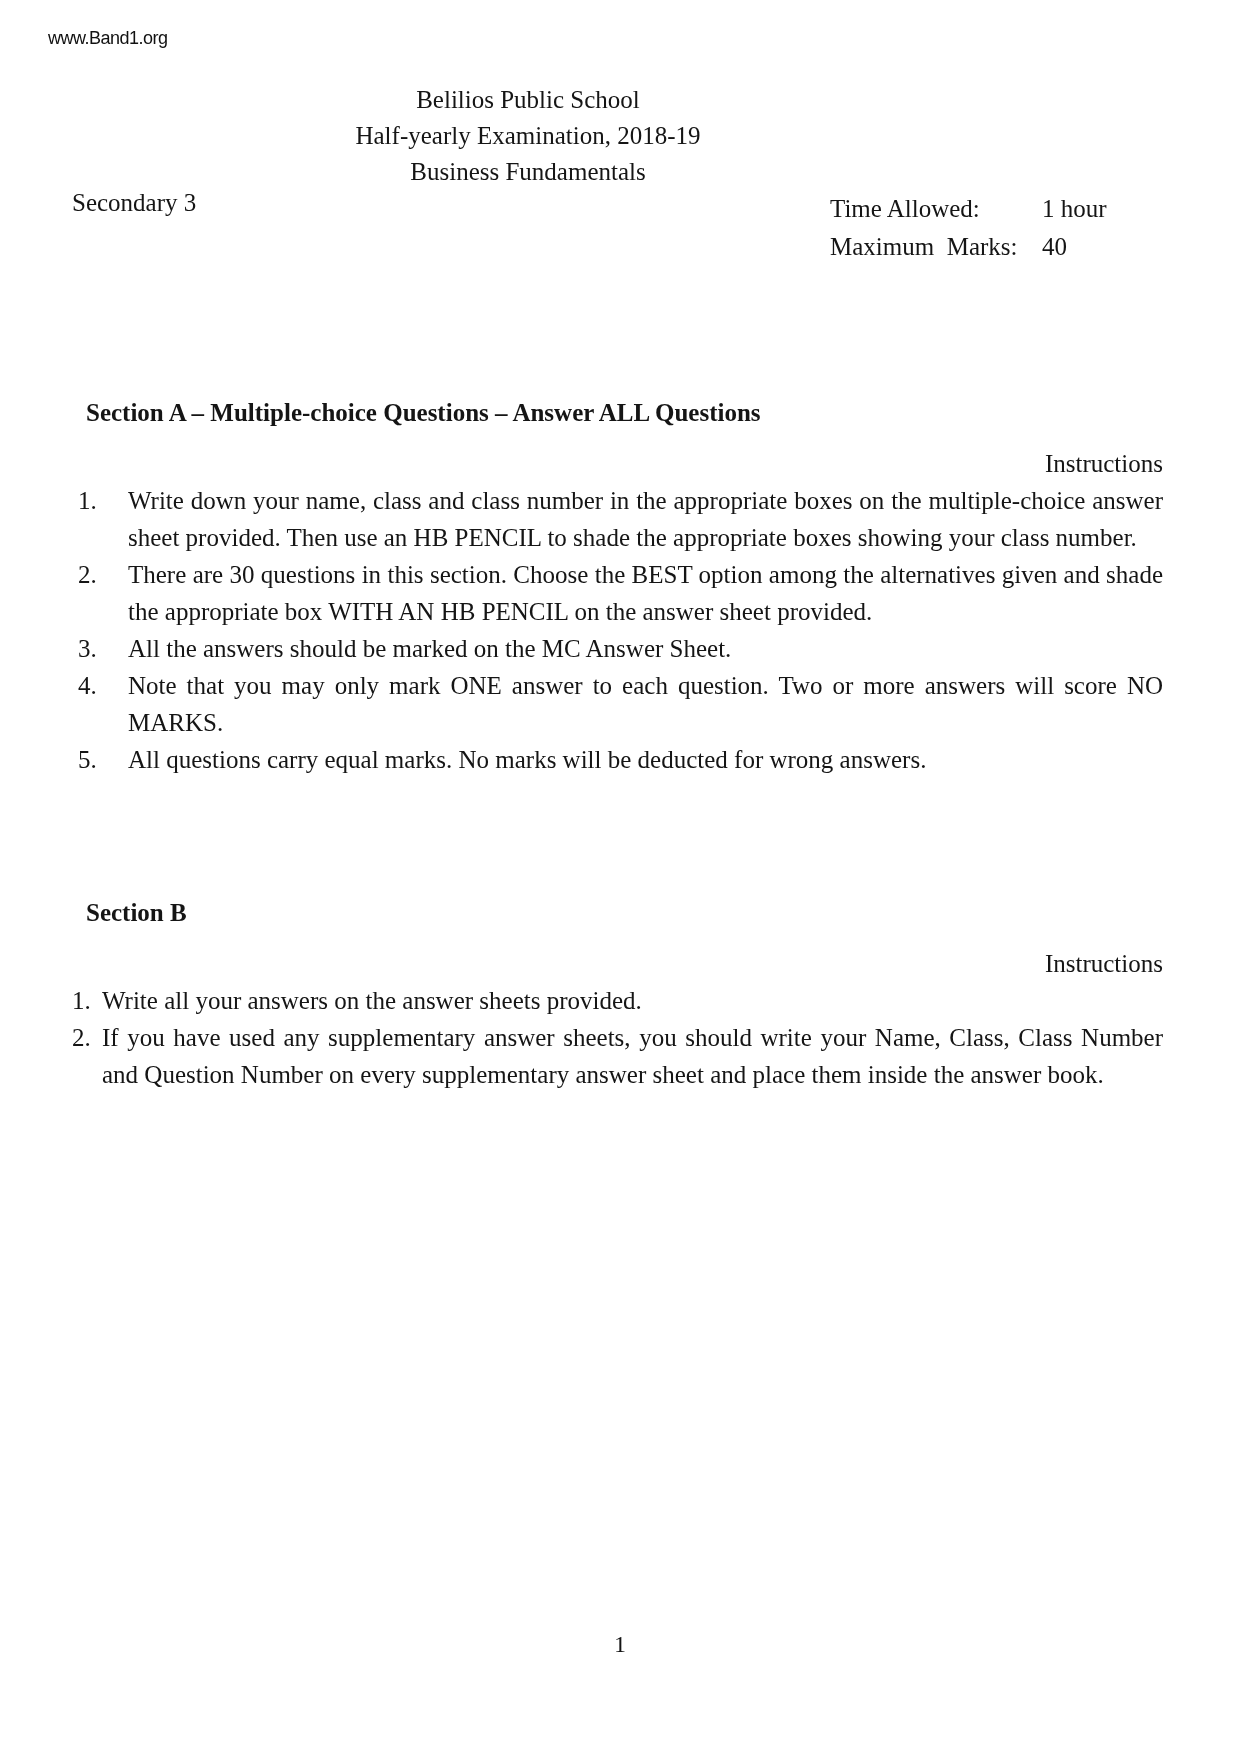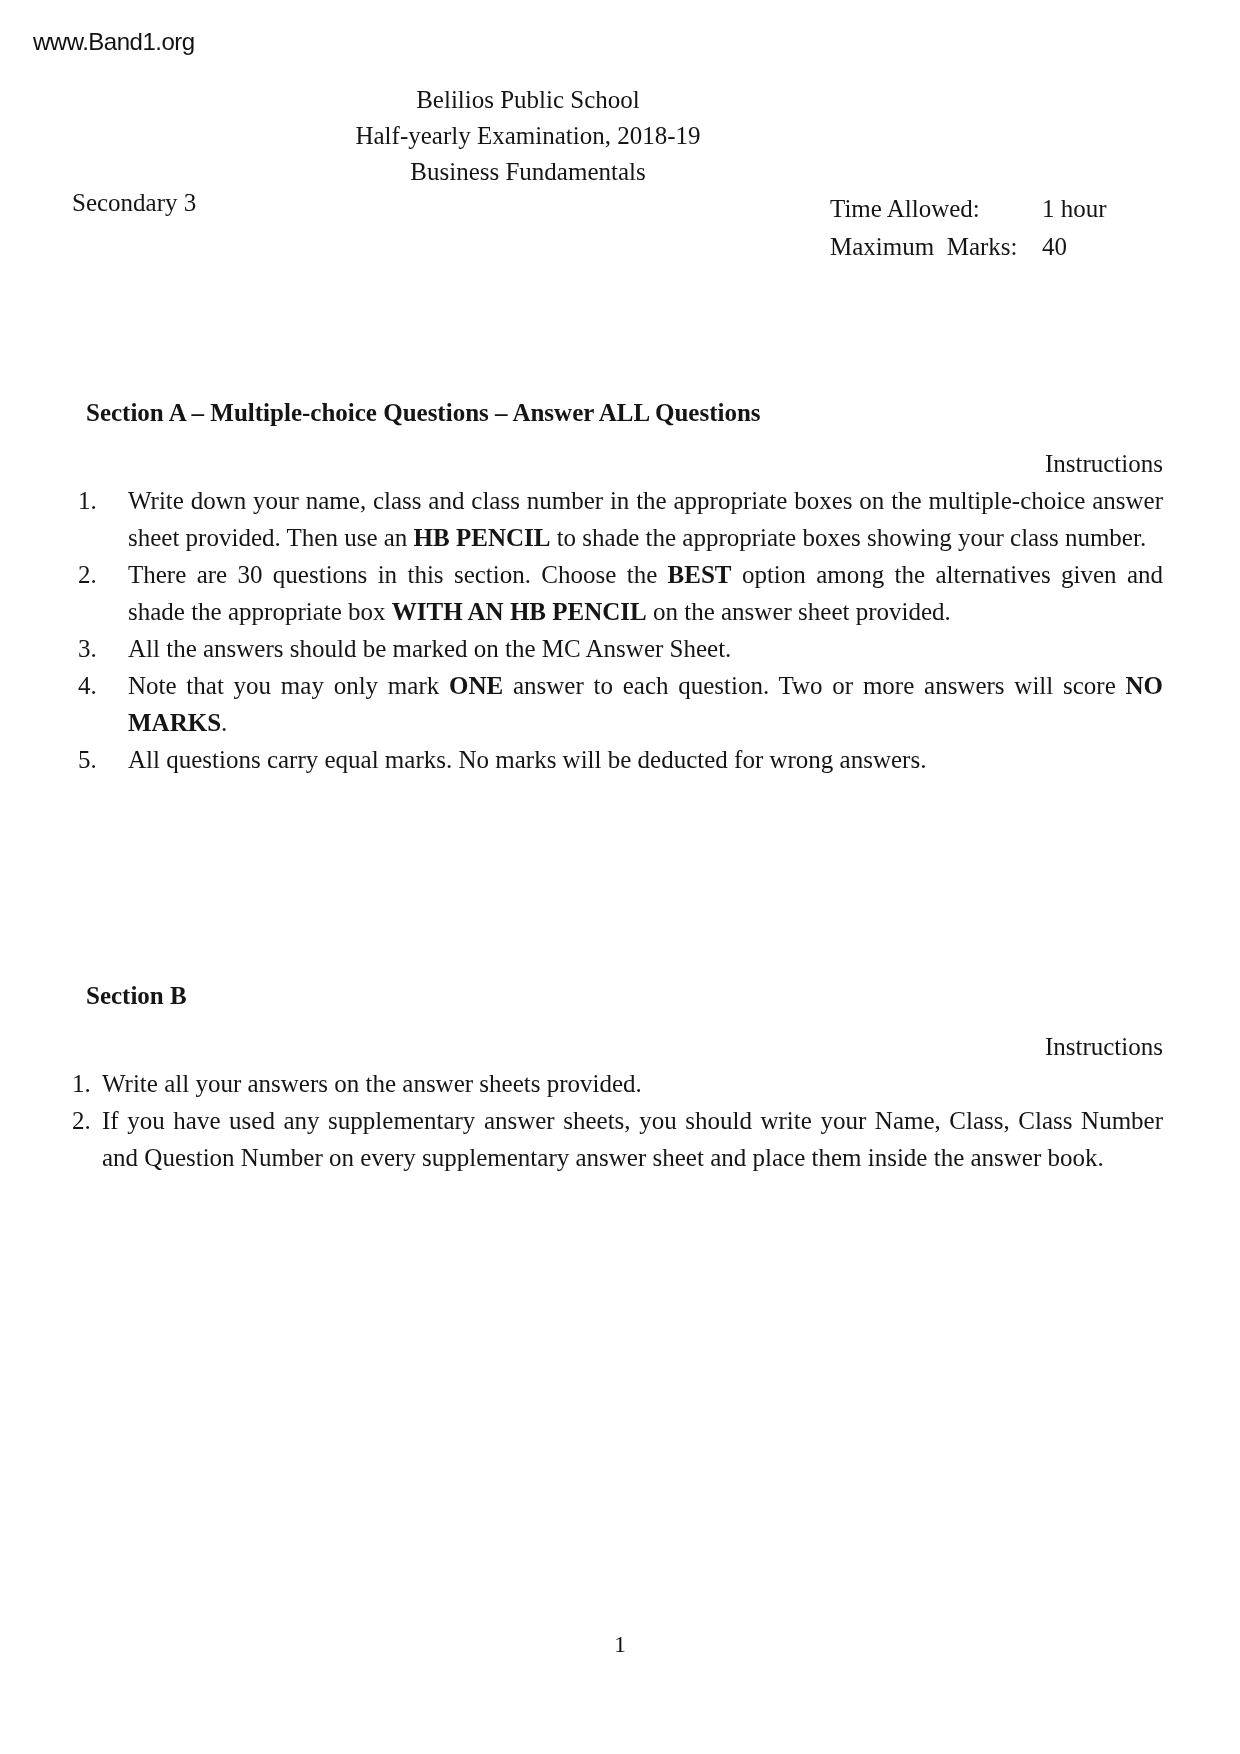--- a/index.html
+++ b/index.html
@@ -6,52 +6,52 @@
   body {
     width: 1240px; height: 1754px;
     background: #ffffff;
     position: relative;
     font-family: "Liberation Serif", serif;
     font-size: 25px;
     color: #151515;
     overflow: hidden;
   }
   .watermark {
-    position: absolute; left: 33px; top: 28px;
+    position: absolute; left: 48px; top: 28px;
     font-family: "Liberation Sans", sans-serif;
-    font-size: 24px; letter-spacing: -0.5px;
+    font-size: 18px; letter-spacing: -0.5px;
     color: #111;
   }
   .doc-header {
     position: absolute; left: 0; top: 82px; width: 1056px;
     text-align: center; line-height: 36px;
   }
   .level {
     position: absolute; left: 72px; top: 184px; line-height: 38px;
   }
   .meta {
     position: absolute; left: 830px; top: 190px; line-height: 38px;
   }
   .meta-row { display: grid; grid-template-columns: 212px auto; }
   .meta-label { white-space: pre; }
   .sec { position: absolute; left: 72px; width: 1091px; line-height: 37px; }
   .sec-a { top: 380px; }
-  .sec-b { top: 963px; }
+  .sec-b { top: 880px; }
   .sec h2 {
     margin: 14px; padding: 0;
     font-size: 25px; font-weight: bold; line-height: 37px;
   }
   .instr { line-height: 37px; text-align: right; }
   ol.list { list-style: none; margin: 0; padding: 0; }
   ol.list li { display: grid; }
   ol.list-a li { grid-template-columns: 56px 1fr; }
   ol.list-b li { grid-template-columns: 30px 1fr; }
   ol.list-a .num { padding-left: 6px; }
   .txt { text-align: justify; }
-  .b { font-weight: bold; }
+  .b { font-weight: normal; }
   .page-num {
     position: absolute; left: 0; top: 1632px; width: 1240px;
     text-align: center; font-size: 24px; line-height: 25px;
   }
 </style>
 </head>
 <body>
 
 <div class="watermark">www.Band1.org</div>
 

